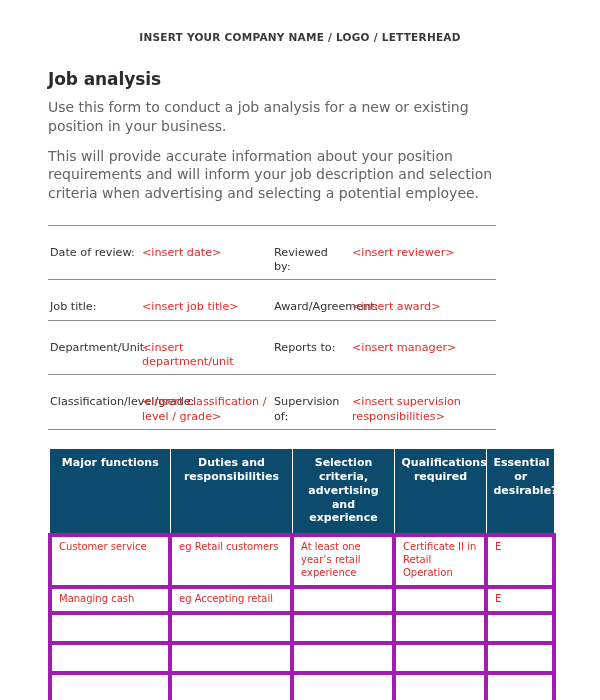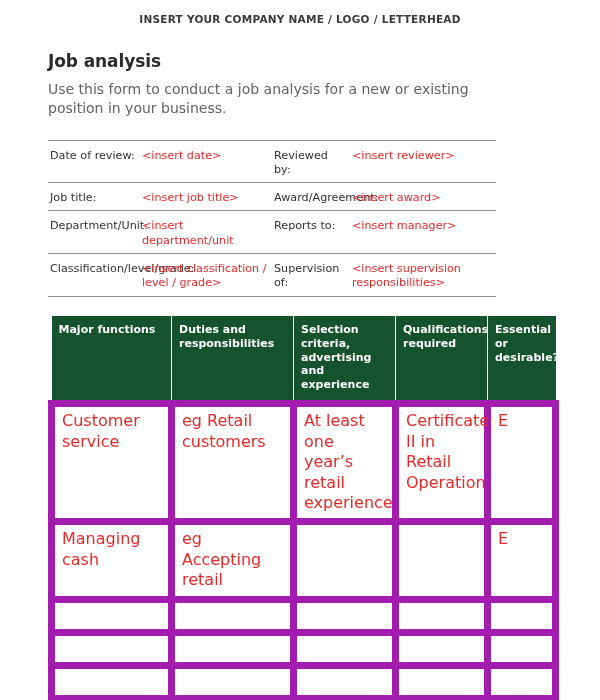--- a/index.html
+++ b/index.html
@@ -23,21 +23,21 @@
     padding: 0 48px;
   }
 
   
   .letterhead {
     text-align: center;
     font-size: 10.5px;
     font-weight: 600;
     letter-spacing: 0.25px;
     color: #3a3a3a;
-    padding-top: 13px;
+    padding-top: 31px;
   }
 
   
   .doc-title {
     font-size: 17px;
     font-weight: bold;
     color: #2b2b2b;
     margin: 26px 0 0 0;
     letter-spacing: -0.1px;
   }
@@ -55,57 +55,57 @@
     border-collapse: collapse;
     table-layout: fixed;
     width: 100%;
     font-size: 11.2px;
   }
 
   
   .info-wrap { margin-top: 22px; width: 448px; }
   .info-tbl td {
     vertical-align: top;
-    padding: 8px 2px 5px 2px;
+    padding: 20px 2px 5px 2px;
     line-height: 1.28;
     border-bottom: 1.4px solid #8d8d8d;
   }
   .info-tbl tr:first-child td { border-top: 1.4px solid #8d8d8d; }
   .info-lbl   { color: #333333; }
   .info-val   { color: #e32b29; margin-top: 25px; }
 
   .col-lbl-a { width: 92px; }
   .col-val-a { width: 132px; }
   .col-lbl-b { width: 78px; }
   .col-val-b { width: 146px; }
 
   
   .main-wrap { margin-top: 19px; width: 504px; }
   .main-tbl  { border-collapse: collapse; table-layout: fixed; width: 100%; }
   .main-tbl th {
-    background: #14532d;
+    background: #0c4a6e;
     color: #ffffff;
     font-weight: bold;
     font-size: 11px;
-    text-align: left;
+    text-align: center;
     vertical-align: top;
     padding: 7px 6px 8px 7px;
     line-height: 1.26;
     border-right: 1.5px solid #ffffff;
     border-left: 1.5px solid #ffffff;
   }
   .main-tbl th:first-child { border-left: none; }
   .main-tbl th:last-child  { border-right: none; }
   .main-tbl td {
     vertical-align: top;
-    font-size: 16px;
+    font-size: 10px;
     color: #e32b29;
     padding: 4px 6px 5px 7px;
     line-height: 1.28;
-    border: 7px solid #a21caf;
+    border: 4px solid #a21caf;
     height: 13px;
   }
   .main-tbl tr.filled td { height: auto; }
   .main-tbl tr.blank td  { height: 17px; }
   .c1 { width: 120px; }
   .c2 { width: 122px; }
   .c3 { width: 102px; }
   .c4 { width: 92px; }
   .c5 { width: 68px; }
 
@@ -126,20 +126,21 @@
 <body>
 
 <div class="page">
 
   <div class="letterhead">INSERT YOUR COMPANY NAME / LOGO / LETTERHEAD</div>
 
   <h1 class="doc-title">Job analysis</h1>
 
   <p class="intro">Use this form to conduct a job analysis for a new or existing position in your business.</p>
 
+  <p class="intro second">This will provide accurate information about your position requirements and will inform your job description and selection criteria when advertising and selecting a potential employee.</p>
 
   <div class="info-wrap">
     <table class="tbl info-tbl">
       <colgroup>
         <col class="col-lbl-a">
           <col class="col-val-a">
         <col class="col-lbl-b">
           <col class="col-val-b">
       </colgroup>
       <tbody>

